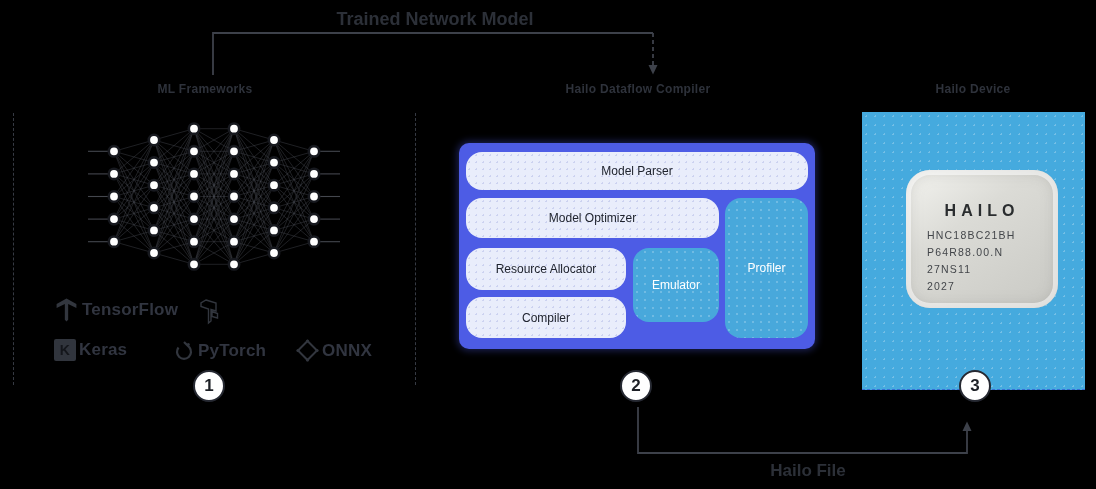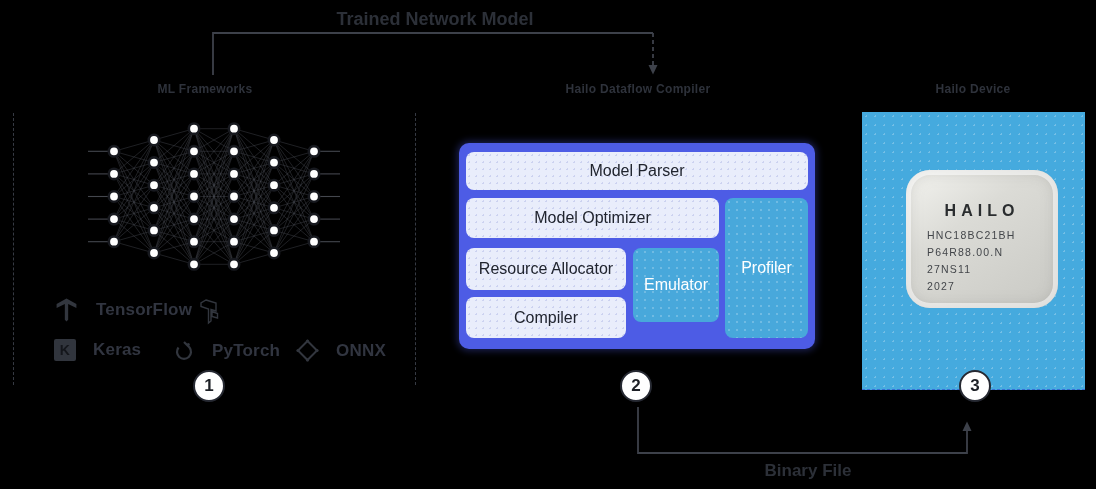--- a/index.html
+++ b/index.html
@@ -20,36 +20,36 @@
   #net line{stroke:#4b4e56;stroke-width:.7;opacity:.6}
   #net-stubs line{stroke:#555962;stroke-width:1.1;opacity:.8}
   #net-nodes circle{fill:#fff;stroke:#17191f;stroke-width:2.6}
 
   
   .flow-line{stroke:#3d414a;stroke-width:1.8;fill:none}
   .flow-line.dashed{stroke-dasharray:4 3}
   .flow-arrowhead{fill:#3d414a;stroke:none}
 
   
-  .fw{position:absolute;display:flex;align-items:center;gap:17px;color:#313540;
+  .fw{position:absolute;display:flex;align-items:center;gap:3px;color:#313540;
       font-weight:700;font-size:17px;letter-spacing:.2px}
   .fw svg{display:block}
   .keras-box{width:22px;height:22px;background:#31353d;border-radius:2px;display:flex;
              align-items:center;justify-content:center;font-size:14px;font-weight:700;color:#14161b}
 
   
   .step-circle{position:absolute;width:32px;height:32px;border-radius:50%;background:#fff;
                border:2px solid #262932;display:flex;align-items:center;justify-content:center;
                font-size:17px;font-weight:700;color:#1d2026;z-index:5}
 
   
   .compiler-box{position:absolute;left:459px;top:143px;width:356px;height:206px;background:#4d5ce5;
                 border-radius:10px;box-shadow:0 0 7px 2px rgba(77,92,229,.35)}
-  .cblock{position:absolute;border-radius:8px;display:flex;align-items:center;justify-content:center;
-          font-size:16px}
+  .cblock{position:absolute;border-radius:16px;display:flex;align-items:center;justify-content:center;
+          font-size:12px}
   .cblock.light{background-color:#e9edfb;color:#20242e;
           background-image:radial-gradient(rgba(150,160,220,.35) 1px,transparent 1px);
           background-size:7px 7px}
   .cblock.cyan{background-color:#48a8db;color:#fff;
           background-image:radial-gradient(rgba(255,255,255,.22) 1px,transparent 1px);
           background-size:8px 8px}
 
   
   .device-box{position:absolute;left:862px;top:112px;width:223px;height:278px;background-color:#45aade;
               background-image:radial-gradient(rgba(255,255,255,.25) 1px,transparent 1px);
@@ -316,21 +316,21 @@
 
     <path class="flow-line" d="M213 75 V33 H653"></path>
     <path class="flow-line dashed" d="M653 33 V66"></path>
     <path class="flow-arrowhead" d="M648.5 65 L653 74.5 L657.5 65 Z"></path>
 
     <path class="flow-line" d="M638 407 V453 H967 V430"></path>
     <path class="flow-arrowhead" d="M962.5 431 L967 421.5 L971.5 431 Z"></path>
   </svg>
 
   <div class="flow-label" style="left:275px;top:9px;font-size:18px">Trained Network Model</div>
-  <div class="flow-label" style="left:648px;top:461px;font-size:17px">Binary File</div>
+  <div class="flow-label" style="left:648px;top:461px;font-size:17px">Hailo File</div>
 
   <div class="title" style="left:45px;top:82px">ML Frameworks</div>
   <div class="title" style="left:478px;top:82px">Hailo Dataflow Compiler</div>
   <div class="title" style="left:813px;top:82px">Hailo Device</div>
 
   <div class="dash-edge" style="left:13px"></div>
   <div class="dash-edge" style="left:415px"></div>
 
   <div class="fw" style="left:54px;top:297px">
     <svg width="25" height="26" viewBox="0 0 24 24">

